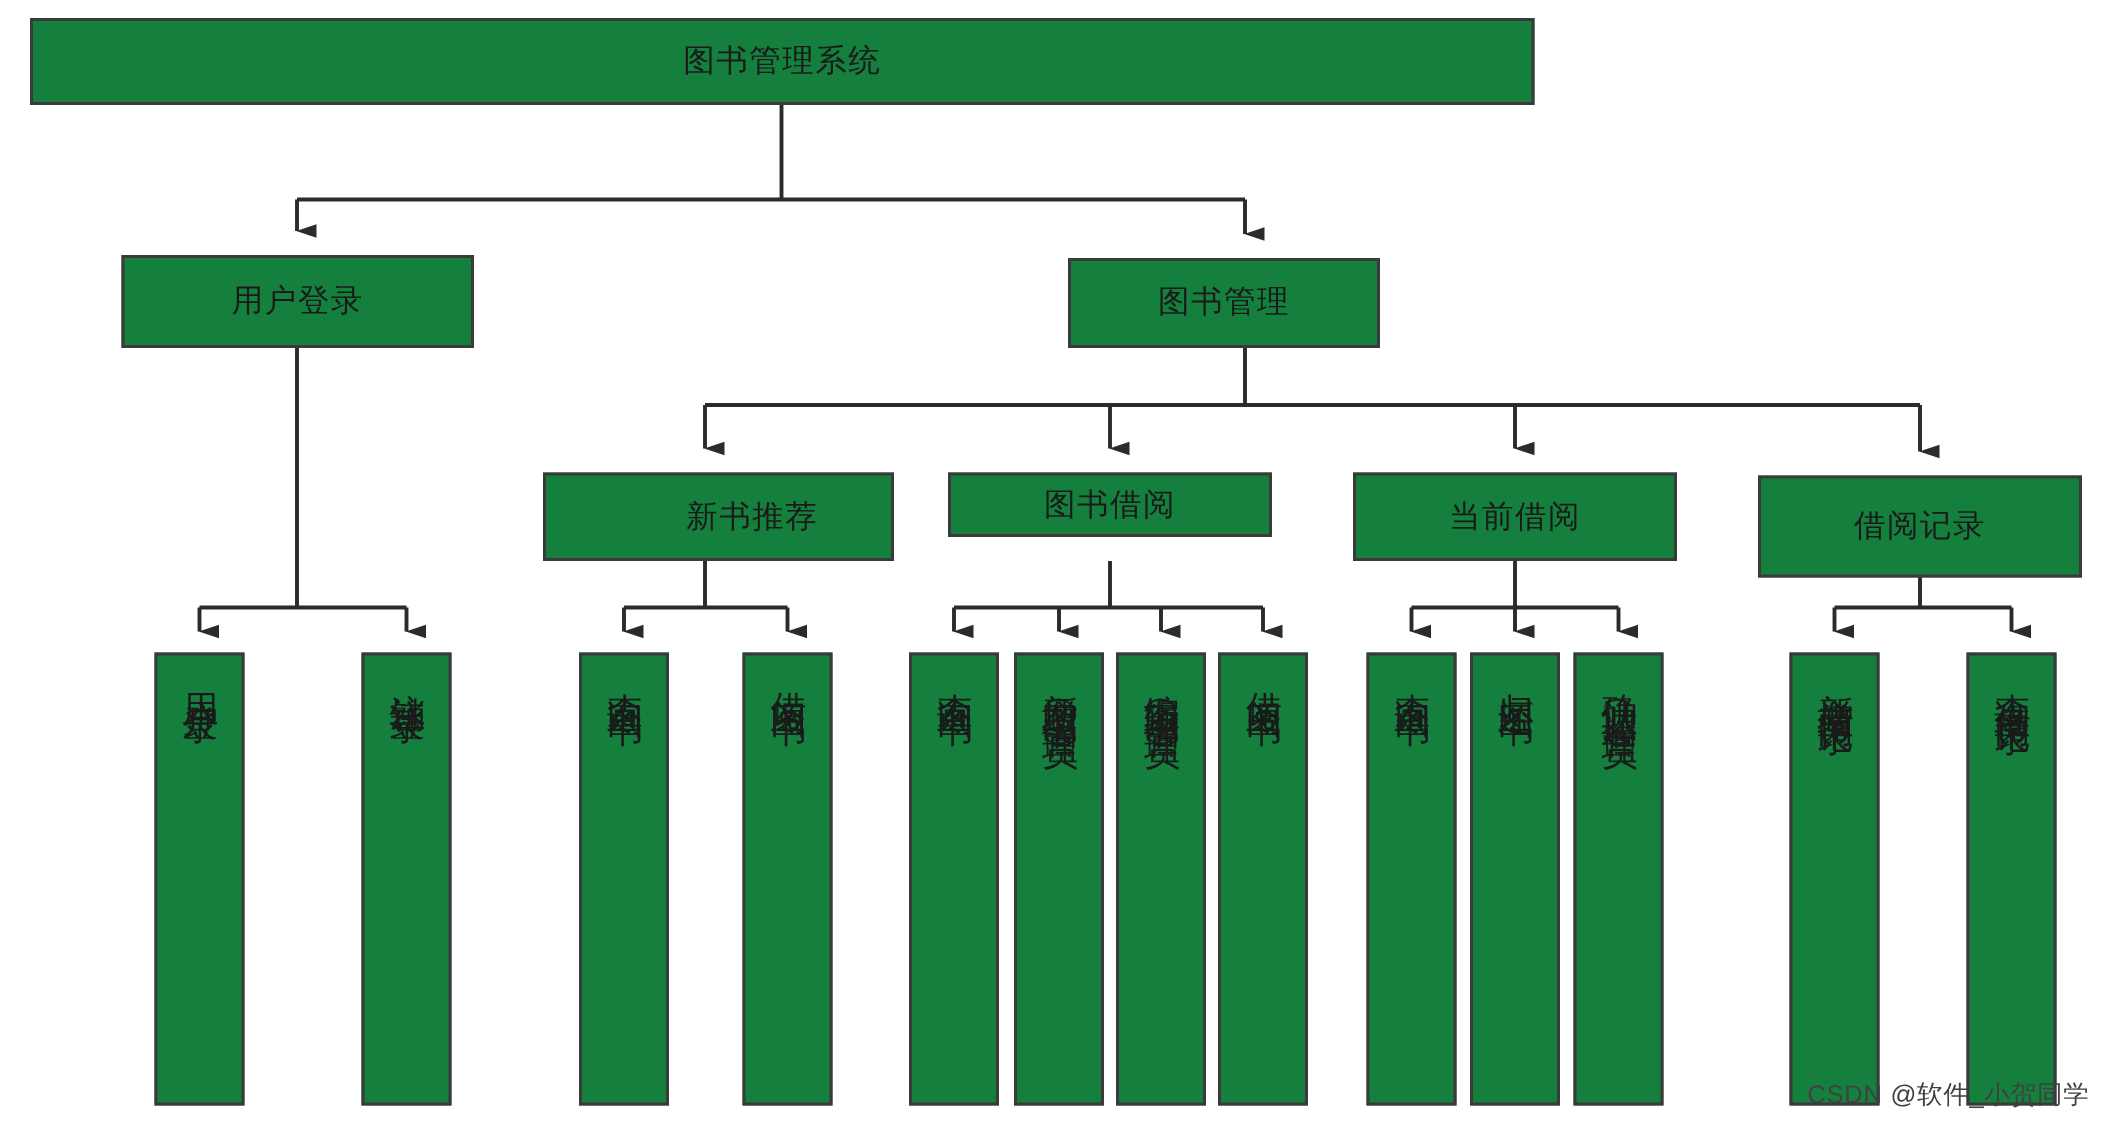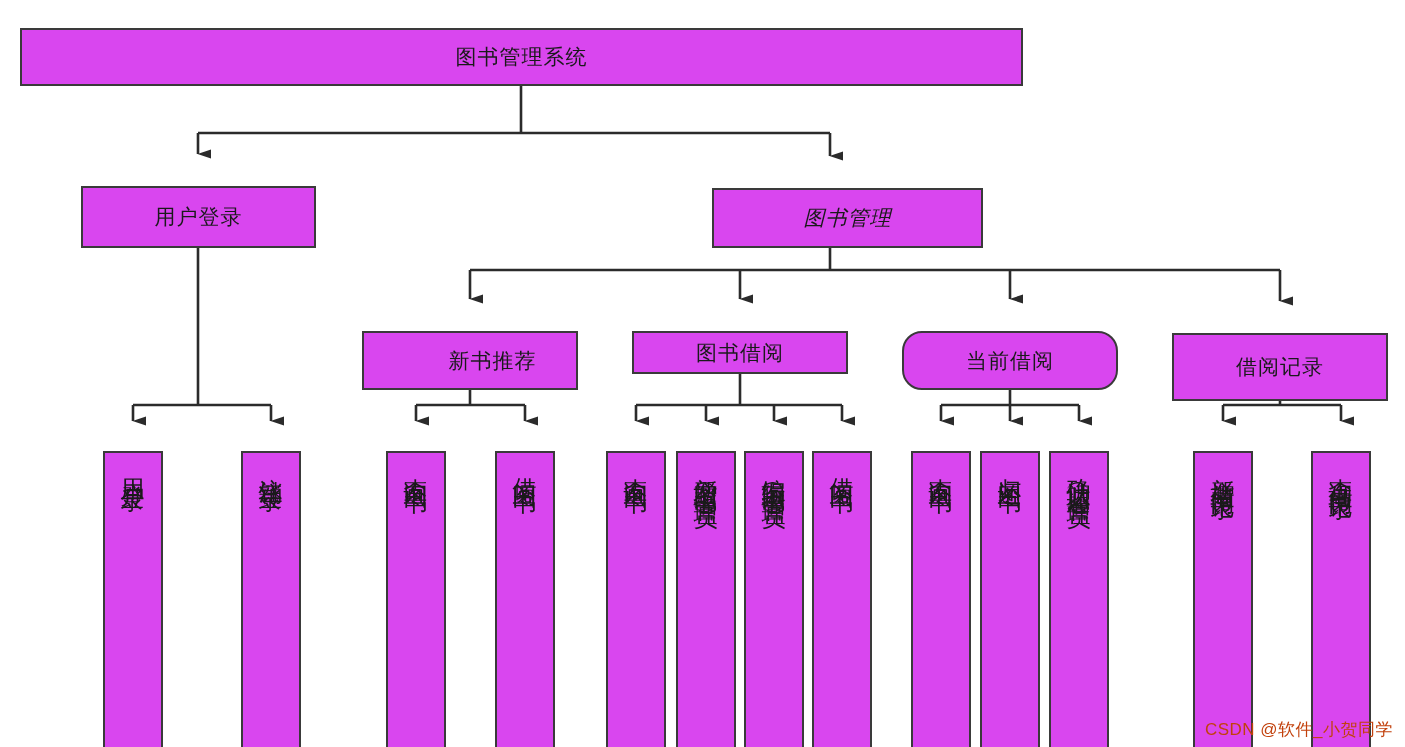--- a/index.html
+++ b/index.html
@@ -22,28 +22,27 @@
     position: absolute;
     left: 0;
     top: 0;
     width: 1405px;
     height: 747px;
     pointer-events: none;
   }
   .node {
     position: absolute;
     box-sizing: border-box;
-    background: #d946ef;
+    background: #15803d;
     border: 2px solid #3a3a3a;
     display: flex;
     align-items: center;
     justify-content: center;
     color: #1a1a1a;
     z-index: 2;
-    margin-top: 16px;
   }
   .node.horiz {
     font-size: 21px;
     letter-spacing: 1px;
     line-height: 1.2;
     text-align: center;
   }
   .node.horiz .label {
     display: block;
     white-space: nowrap;
@@ -60,21 +59,21 @@
     line-height: 1.05;
     letter-spacing: 4px;
     white-space: nowrap;
     text-align: start;
   }
   #watermark {
     position: absolute;
     right: 12px;
     bottom: 6px;
     font-size: 17px;
-    color: #c2410c;
+    color: #404040;
     white-space: nowrap;
     z-index: 5;
     letter-spacing: 0.5px;
   }
 </style>
 </head>
 <body>
 
 <div id="diagram-root">
 
@@ -128,31 +127,31 @@
     </g>
   </svg>
 
   <div class="node horiz" style="left:20px; top:12px; width:1003px; height:58px;">
     <span class="label">图书管理系统</span>
   </div>
 
   <div class="node horiz" style="left:81px; top:170px; width:235px; height:62px;">
     <span class="label">用户登录</span>
   </div>
-  <div class="node horiz" style="left:712px; top:172px; width:271px; height:60px;font-style:italic;">
+  <div class="node horiz" style="left:712px; top:172px; width:208px; height:60px;">
     <span class="label">图书管理</span>
   </div>
 
-  <div class="node horiz" style="left:362px; top:315px; width:216px; height:59px;padding-left:45px;">
+  <div class="node horiz" style="left:362px; top:315px; width:234px; height:59px;padding-left:45px;">
     <span class="label">新书推荐</span>
   </div>
   <div class="node horiz" style="left:632px; top:315px; width:216px; height:43px;">
     <span class="label">图书借阅</span>
   </div>
-  <div class="node horiz" style="left:902px; top:315px; width:216px; height:59px;border-radius:20px;">
+  <div class="node horiz" style="left:902px; top:315px; width:216px; height:59px;">
     <span class="label">当前借阅</span>
   </div>
   <div class="node horiz" style="left:1172px; top:317px; width:216px; height:68px;">
     <span class="label">借阅记录</span>
   </div>
 
   <div class="node vert" style="left:103px; top:435px; width:60px; height:302px;">
     <span class="label">用户登录</span>
   </div>
   <div class="node vert" style="left:241px; top:435px; width:60px; height:302px;">

